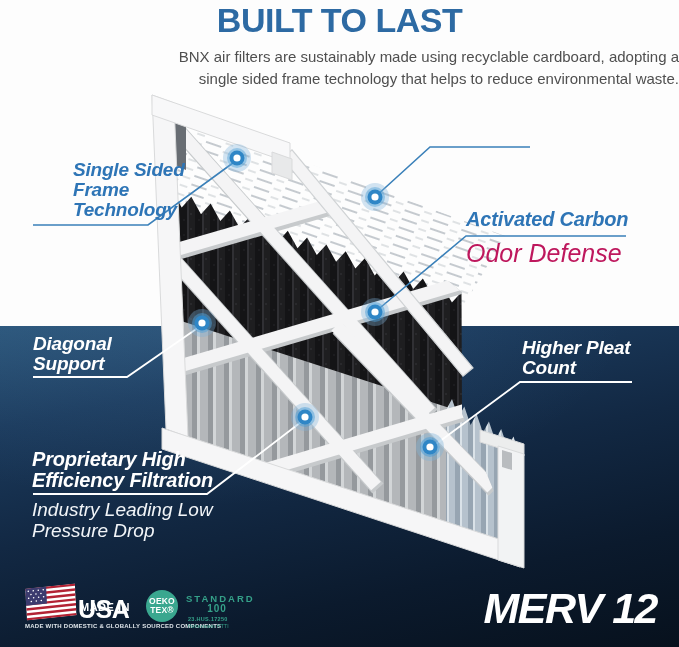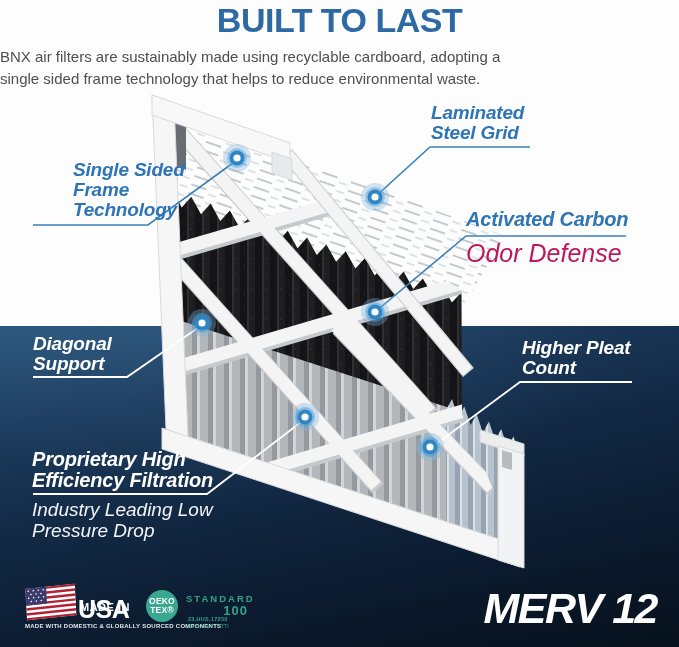--- a/index.html
+++ b/index.html
@@ -19,38 +19,38 @@
   .label{position:absolute;white-space:pre-line;}
   .cb{color:#2e75b6;font-weight:bold;font-style:italic;font-size:19px;line-height:1.05;letter-spacing:-.2px;}
   .cw{color:#ffffff;font-weight:bold;font-style:italic;font-size:19px;line-height:1.05;letter-spacing:-.2px;}
   .sub-gray{color:#be185d;font-style:italic;font-size:25px;line-height:1.05;}
   .sub-white{color:#f2f5f8;font-style:italic;font-size:19px;line-height:1.1;}
   .title{
     position:absolute;left:0;top:1px;width:679px;text-align:center;
     color:#2d6aa3;font-size:34px;font-weight:bold;letter-spacing:-.5px;
   }
   .subtitle{
-    position:absolute;left:0;top:46px;width:679px;text-align:left;
+    position:absolute;left:0;top:46px;width:679px;text-align:right;
     color:#4f4f4f;font-size:15px;line-height:1.45;white-space:pre-line;
   }
   .merv{
     position:absolute;right:22px;top:584px;color:#ffffff;
     font-size:43px;font-weight:bold;letter-spacing:-1.5px;font-style:italic;
   }
   .flag-wrap{position:absolute;left:26px;top:586px;transform:rotate(-3deg) skewY(-3deg);}
   .madein{position:absolute;left:80px;top:587px;color:#fff;font-weight:bold;font-size:11px;letter-spacing:.5px;margin-top:14px;}
   .usa{position:absolute;left:78px;top:595px;color:#fff;font-weight:bold;font-size:25px;letter-spacing:-.5px;}
   .flag-caption{position:absolute;left:25px;top:623px;color:#dfe5ea;font-weight:bold;font-size:6px;letter-spacing:.25px;white-space:nowrap;}
   .oeko-circle{
     position:absolute;left:146px;top:590px;width:32px;height:32px;border-radius:50%;
     background:#3aa78f;display:flex;flex-direction:column;align-items:center;justify-content:center;
     color:#fff;font-weight:bold;font-size:8.5px;line-height:1.05;letter-spacing:.2px;
   }
   .oeko-std{position:absolute;left:186px;top:593px;width:62px;text-align:right;color:#35a189;font-weight:bold;font-size:9.5px;letter-spacing:2px;}
-  .oeko-100{position:absolute;left:186px;top:603px;width:62px;text-align:right;color:#35a189;font-weight:bold;font-size:13px;letter-spacing:1px;}
+  .oeko-100{position:absolute;left:186px;top:603px;width:62px;text-align:center;color:#35a189;font-weight:bold;font-size:10px;letter-spacing:1px;}
   .oeko-cert{position:absolute;left:188px;top:616px;color:#35a189;font-weight:bold;font-size:5.5px;letter-spacing:.3px;}
   .oeko-inst{position:absolute;left:188px;top:623px;color:#35a189;font-size:5px;letter-spacing:.2px;}
 </style>
 </head>
 <body>
 
 <div class="stage">
 
   <div class="navy"></div>
 
@@ -175,22 +175,20 @@
     </g>
   </svg>
 
   <div class="title">BUILT TO LAST</div>
   <div class="subtitle">BNX air filters are sustainably made using recyclable cardboard, adopting a
 single sided frame technology that helps to reduce environmental waste.</div>
 
   <div class="label cb" style="left:33px;top:160px;margin-left:40px;">Single Sided
 Frame
 Technology</div>
-  <div class="label cb" style="left:431px;top:103px;">Laminated
-Steel Grid</div>
   <div class="label cb" style="left:466px;top:209px;font-size:20px;">Activated Carbon</div>
   <div class="label sub-gray" style="left:466px;top:240px;">Odor Defense</div>
   <div class="label cw" style="left:33px;top:334px;">Diagonal
 Support</div>
   <div class="label cw" style="left:522px;top:338px;">Higher Pleat
 Count</div>
   <div class="label cw" style="left:32px;top:449px;font-size:20px;">Proprietary High
 Efficiency Filtration</div>
   <div class="label sub-white" style="left:32px;top:500px;">Industry Leading Low
 Pressure Drop</div>

